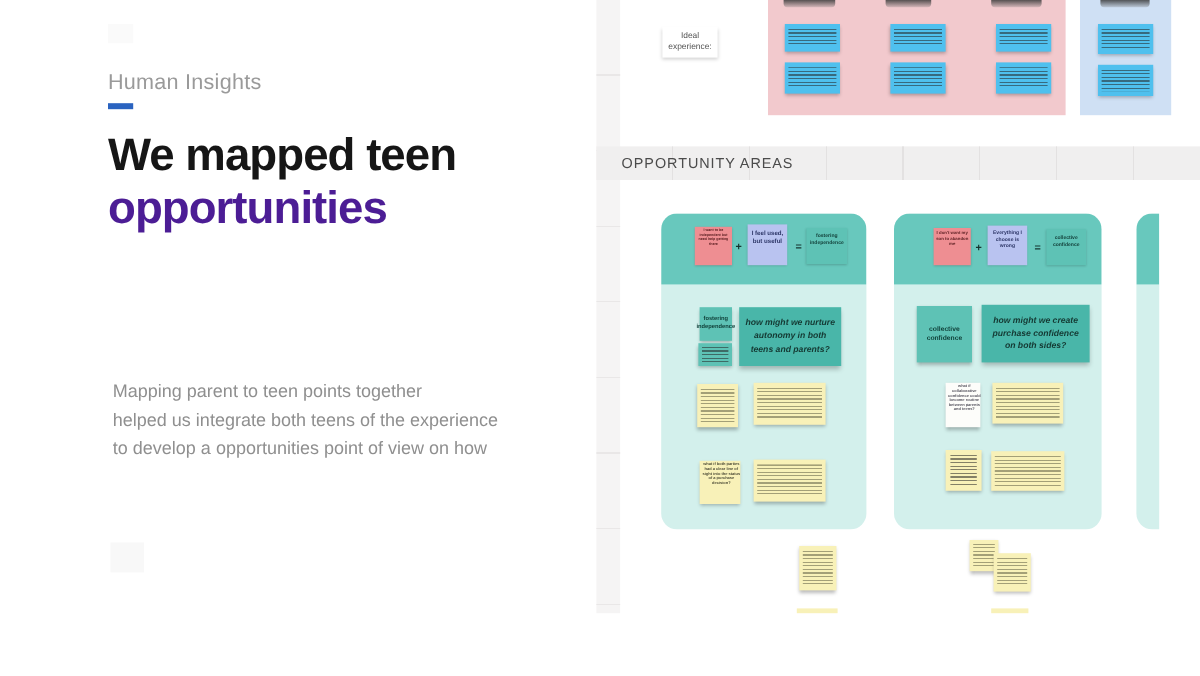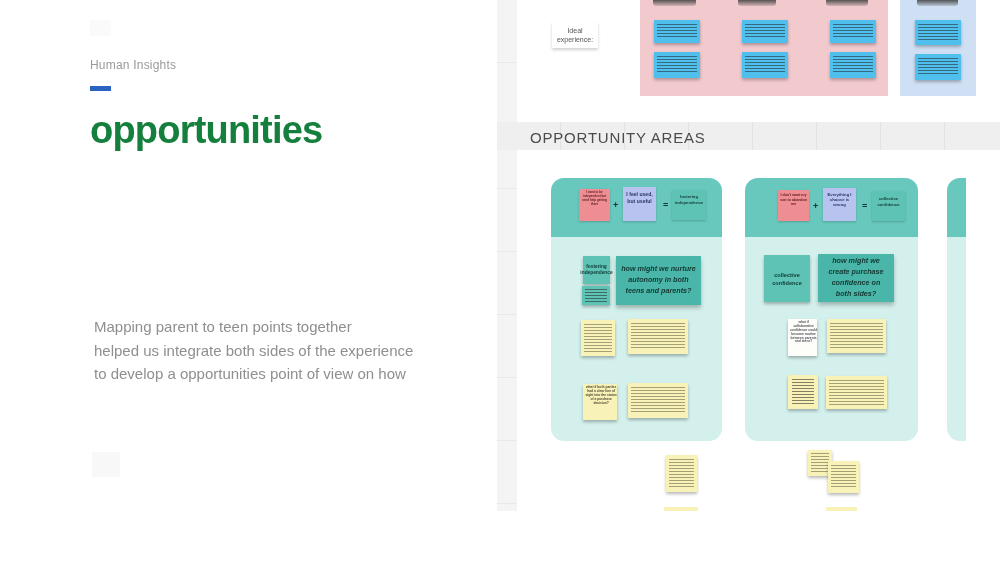--- a/index.html
+++ b/index.html
@@ -1,40 +1,40 @@
 <!DOCTYPE html>
 <html><head>
 <meta charset="utf-8">
 <style>
   html,body{margin:0;padding:0;}
   body{width:1000px;height:563px;position:relative;background:#ffffff;overflow:hidden;
        font-family:"Liberation Sans","DejaVu Sans",sans-serif;}
   .abs{position:absolute;}
 
   
-  .eyebrow{left:90px;top:58px;font-size:12px;color:#9a9a9a;letter-spacing:.2px;}
+  .eyebrow{left:90px;top:58px;font-size:18px;color:#9a9a9a;letter-spacing:.2px;}
   .accent-dash{left:90px;top:86px;width:21px;height:5px;background:#2a63c0;}
   .headline{left:90px;top:108px;width:360px;font-size:38px;line-height:44px;font-weight:700;
             color:#161616;letter-spacing:-.8px;}
-  .headline .hl{color:#15803d;}
+  .headline .hl{color:#4c1d95;}
   .para{left:94px;top:315px;width:350px;font-size:15px;line-height:23.7px;color:#8f8f8f;}
   .ph-square{background:#fafafa;}
 
   
   .board{left:497px;top:0;width:503px;height:511px;background:#ffffff;}
   .grid-strip{left:0;top:0;width:20px;height:511px;background:#f5f4f4;
     background-image:repeating-linear-gradient(to bottom,transparent 0 62px,#e9e7e7 62px 63px);}
   .board-top{left:20px;top:0;width:439px;height:122px;background:#fff;}
   .pink-region{left:123px;top:0;width:248px;height:96px;background:#f2c9cd;}
   .blue-region{left:383px;top:0;width:76px;height:96px;background:#cfe0f4;}
   .cut-sliver{top:0;height:6px;border-radius:0 0 3px 3px;
     background:linear-gradient(to bottom,rgba(60,60,60,.85),rgba(120,120,120,.25));}
   .band{left:0;top:122px;width:503px;height:28px;background:#f0efef;
     background-image:repeating-linear-gradient(to right,transparent 0 63px,#e3e1e1 63px 64px);}
-  .band-label{left:21px;top:129px;font-size:15px;letter-spacing:.8px;color:#4b4b4b;margin-left:12px;}
+  .band-label{left:21px;top:129px;font-size:12px;letter-spacing:.8px;color:#4b4b4b;}
   .board-lower{left:20px;top:150px;width:483px;height:361px;background:#fff;}
 
   
   .sticky{position:absolute;box-shadow:0 2px 3px rgba(0,0,0,.28);}
   .sticky.flat{box-shadow:0 1px 2px rgba(0,0,0,.2);}
   .note-blue{background:#4fc0ee;}
   .note-yellow{background:#f8f1b8;}
   .note-white{background:#fdfdfa;}
   .note-pink{background:#ee8e92;}
   .note-lav{background:#b9c3f0;}
@@ -66,26 +66,27 @@
 </style>
 </head>
 <body>
 
 <div class="abs ph-square" style="left:90px;top:20px;width:21px;height:16px;"></div>
 
 <div class="abs eyebrow">Human Insights</div>
 <div class="abs accent-dash"></div>
 
 <div class="abs headline">
+  <div>We mapped teen</div>
   <div class="hl">opportunities</div>
 </div>
 
 <div class="abs para">
   <div>Mapping parent to teen points together</div>
-  <div>helped us integrate both sides of the experience</div>
+  <div>helped us integrate both teens of the experience</div>
   <div>to develop a opportunities point of view on how</div>
 </div>
 
 <div class="abs ph-square" style="left:92px;top:452px;width:28px;height:25px;background:#f8f8f8;"></div>
 
 <div class="abs board">
 
   <div class="abs grid-strip"></div>
 
   <div class="abs board-top">
@@ -186,21 +187,21 @@
     </div>
     <div class="op" style="left:117px;top:23px;">=</div>
     <div class="sticky flat note-teal" style="left:127px;top:13px;width:33px;height:30px;">
       <div class="micro eq-teal" style="transform:scale(.7);width:143%;padding-top:8px;">collective confidence</div>
     </div>
 
     <div class="sticky note-teal theme-sticky" style="left:19px;top:77px;width:46px;height:47px;">
       <div class="t" style="font-size:7px;">collective confidence</div>
     </div>
 
-    <div class="sticky hmw note-teal-big" style="left:73px;top:76px;width:76px;height:48px;">
+    <div class="sticky hmw note-teal-big" style="left:73px;top:76px;width:90px;height:48px;">
       <div class="t">how might we create purchase confidence on both sides?</div>
     </div>
 
     <div class="sticky note-white whatif" style="left:43px;top:141px;width:29px;height:37px;">
       <div class="t" style="color:#55545e;">what if collaborative confidence could become routine between parents and teens?</div>
     </div>
     <div class="sticky note-yellow" style="left:82px;top:141px;width:59px;height:34px;">
         <div class="textlines lt"></div>
       </div>
 

